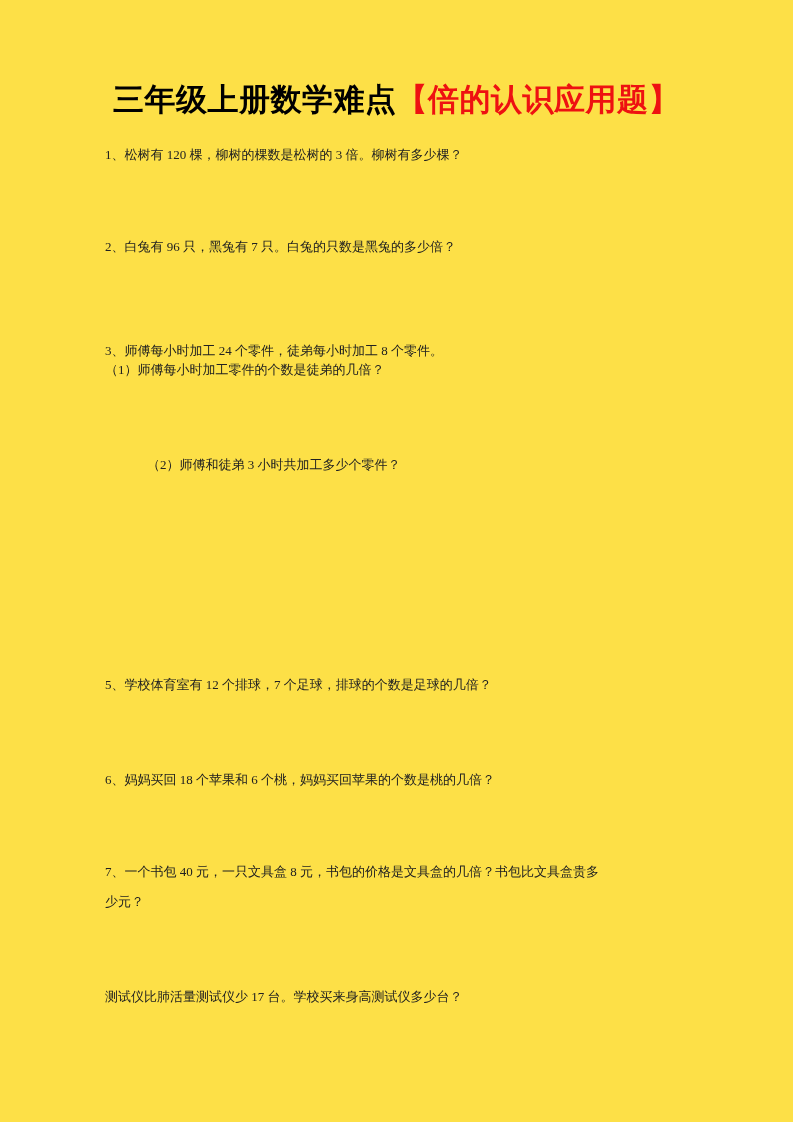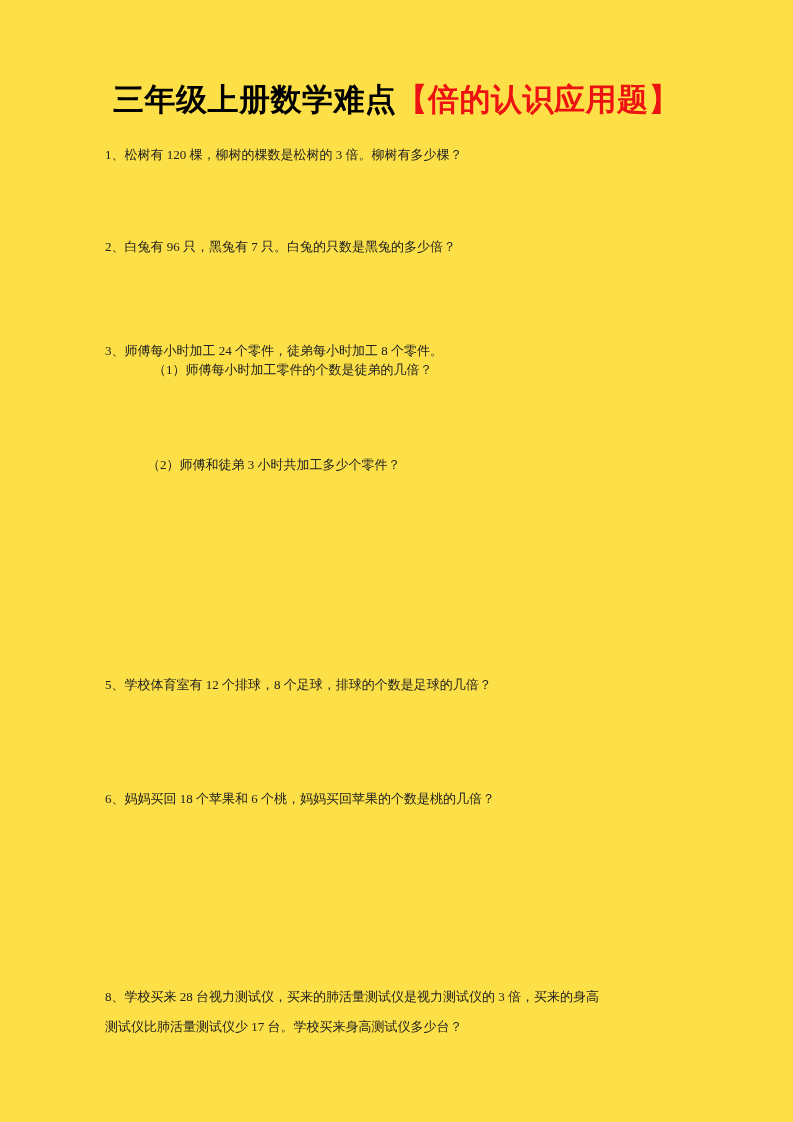--- a/index.html
+++ b/index.html
@@ -55,36 +55,39 @@
   </div>
 
   <div class="problem" style="top: 232px; color: rgb(33, 33, 33);">
     <span class="line">2、白兔有 96 只，黑兔有 7 只。白兔的只数是黑兔的多少倍？</span>
   </div>
 
   <div class="problem" style="top: 322px; color: rgb(33, 33, 33); margin-top: 14px;">
     <span class="line">3、师傅每小时加工 24 个零件，徒弟每小时加工 8 个零件。</span>
   </div>
 
-  <div class="problem" style="top: 355px; color: rgb(33, 33, 33); margin-left: 48px;">
+  <div class="problem" style="top: 355px; color: rgb(33, 33, 33);">
     <span class="line">（1）师傅每小时加工零件的个数是徒弟的几倍？</span>
   </div>
 
   <div class="problem" style="top: 450px; color: rgb(33, 33, 33); margin-left: 42px;">
     <span class="line">（2）师傅和徒弟 3 小时共加工多少个零件？</span>
   </div>
 
 
   <div class="problem" style="top: 670px; color: rgb(33, 33, 33);">
-    <span class="line">5、学校体育室有 12  个排球，8 个足球，排球的个数是足球的几倍？</span>
+    <span class="line">5、学校体育室有 12  个排球，7 个足球，排球的个数是足球的几倍？</span>
   </div>
 
-  <div class="problem" style="top: 765px; color: rgb(33, 33, 33); margin-top: 19px;">
+  <div class="problem" style="top: 765px; color: rgb(33, 33, 33);">
     <span class="line">6、妈妈买回 18 个苹果和 6 个桃，妈妈买回苹果的个数是桃的几倍？</span>
   </div>
 
+  <div class="problem" style="top: 857px; color: rgb(33, 33, 33);">
+    <span class="line">7、一个书包 40 元，一只文具盒 8 元，书包的价格是文具盒的几倍？书包比文具盒贵多</span>
+    <span class="line">少元？</span>
+  </div>
 
   <div class="problem" style="top: 982px; color: rgb(33, 33, 33);">
-    <span class="line">8、学校买来 28 台视力测试仪，买来的肺活量测试仪是视力测试仪的 3 倍，买来的身高</span>
     <span class="line">测试仪比肺活量测试仪少 17 台。学校买来身高测试仪多少台？</span>
   </div>
 
 </div>
 
 </body></html>

